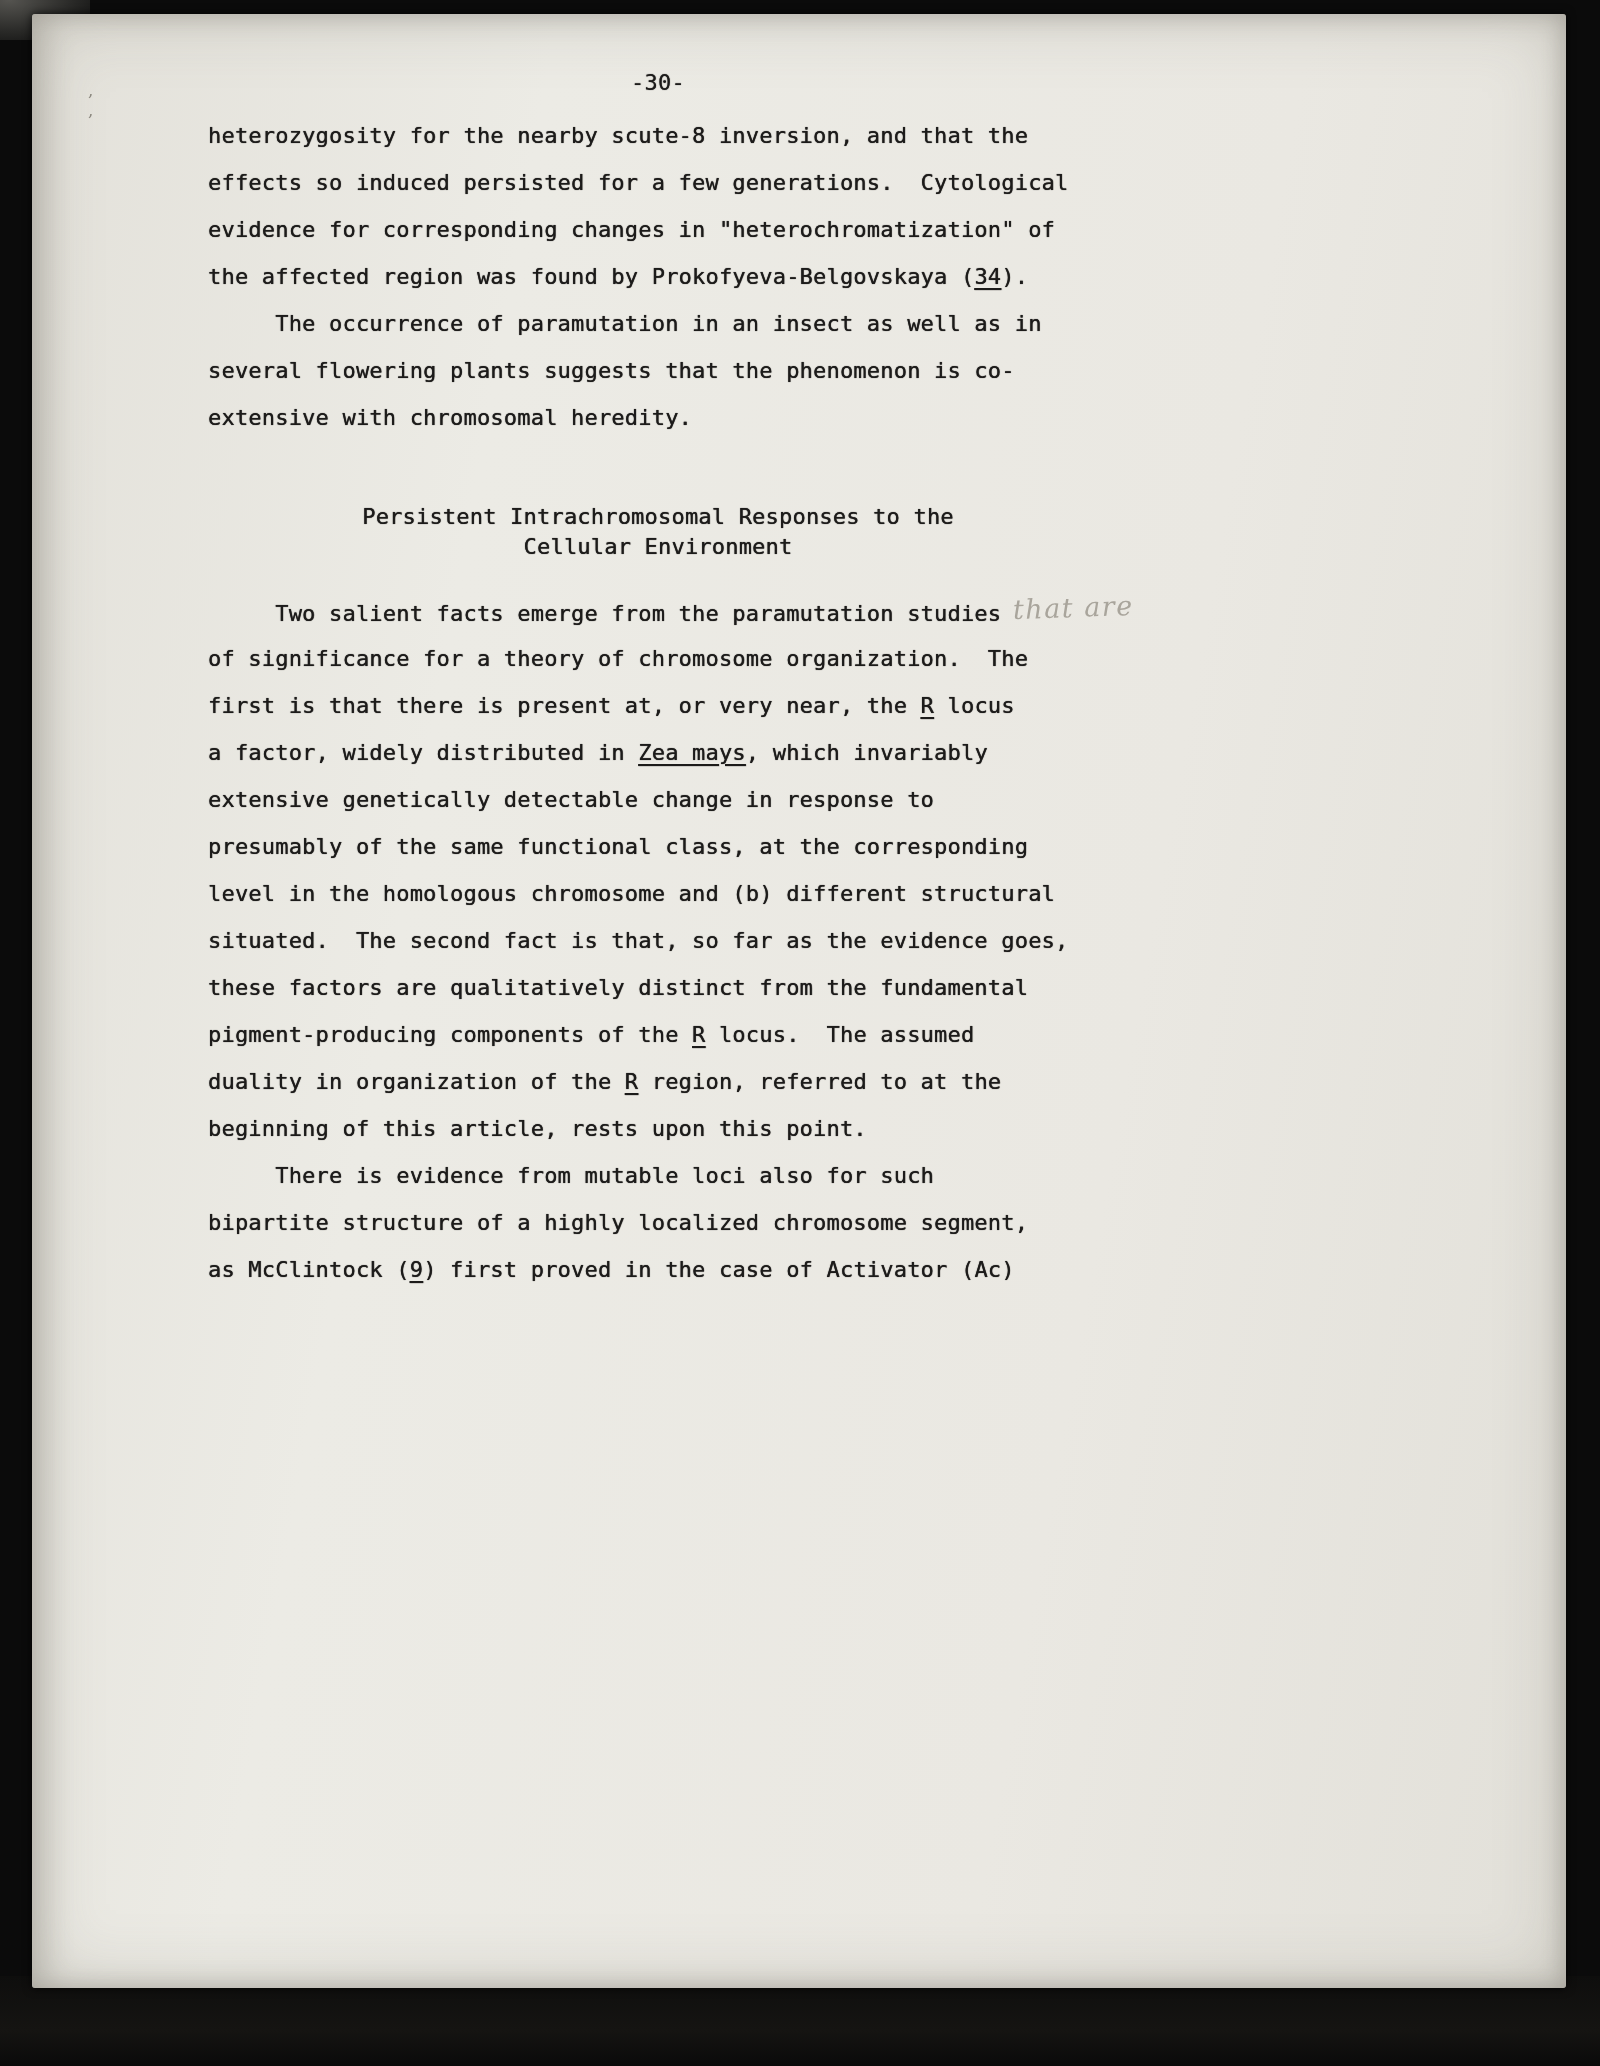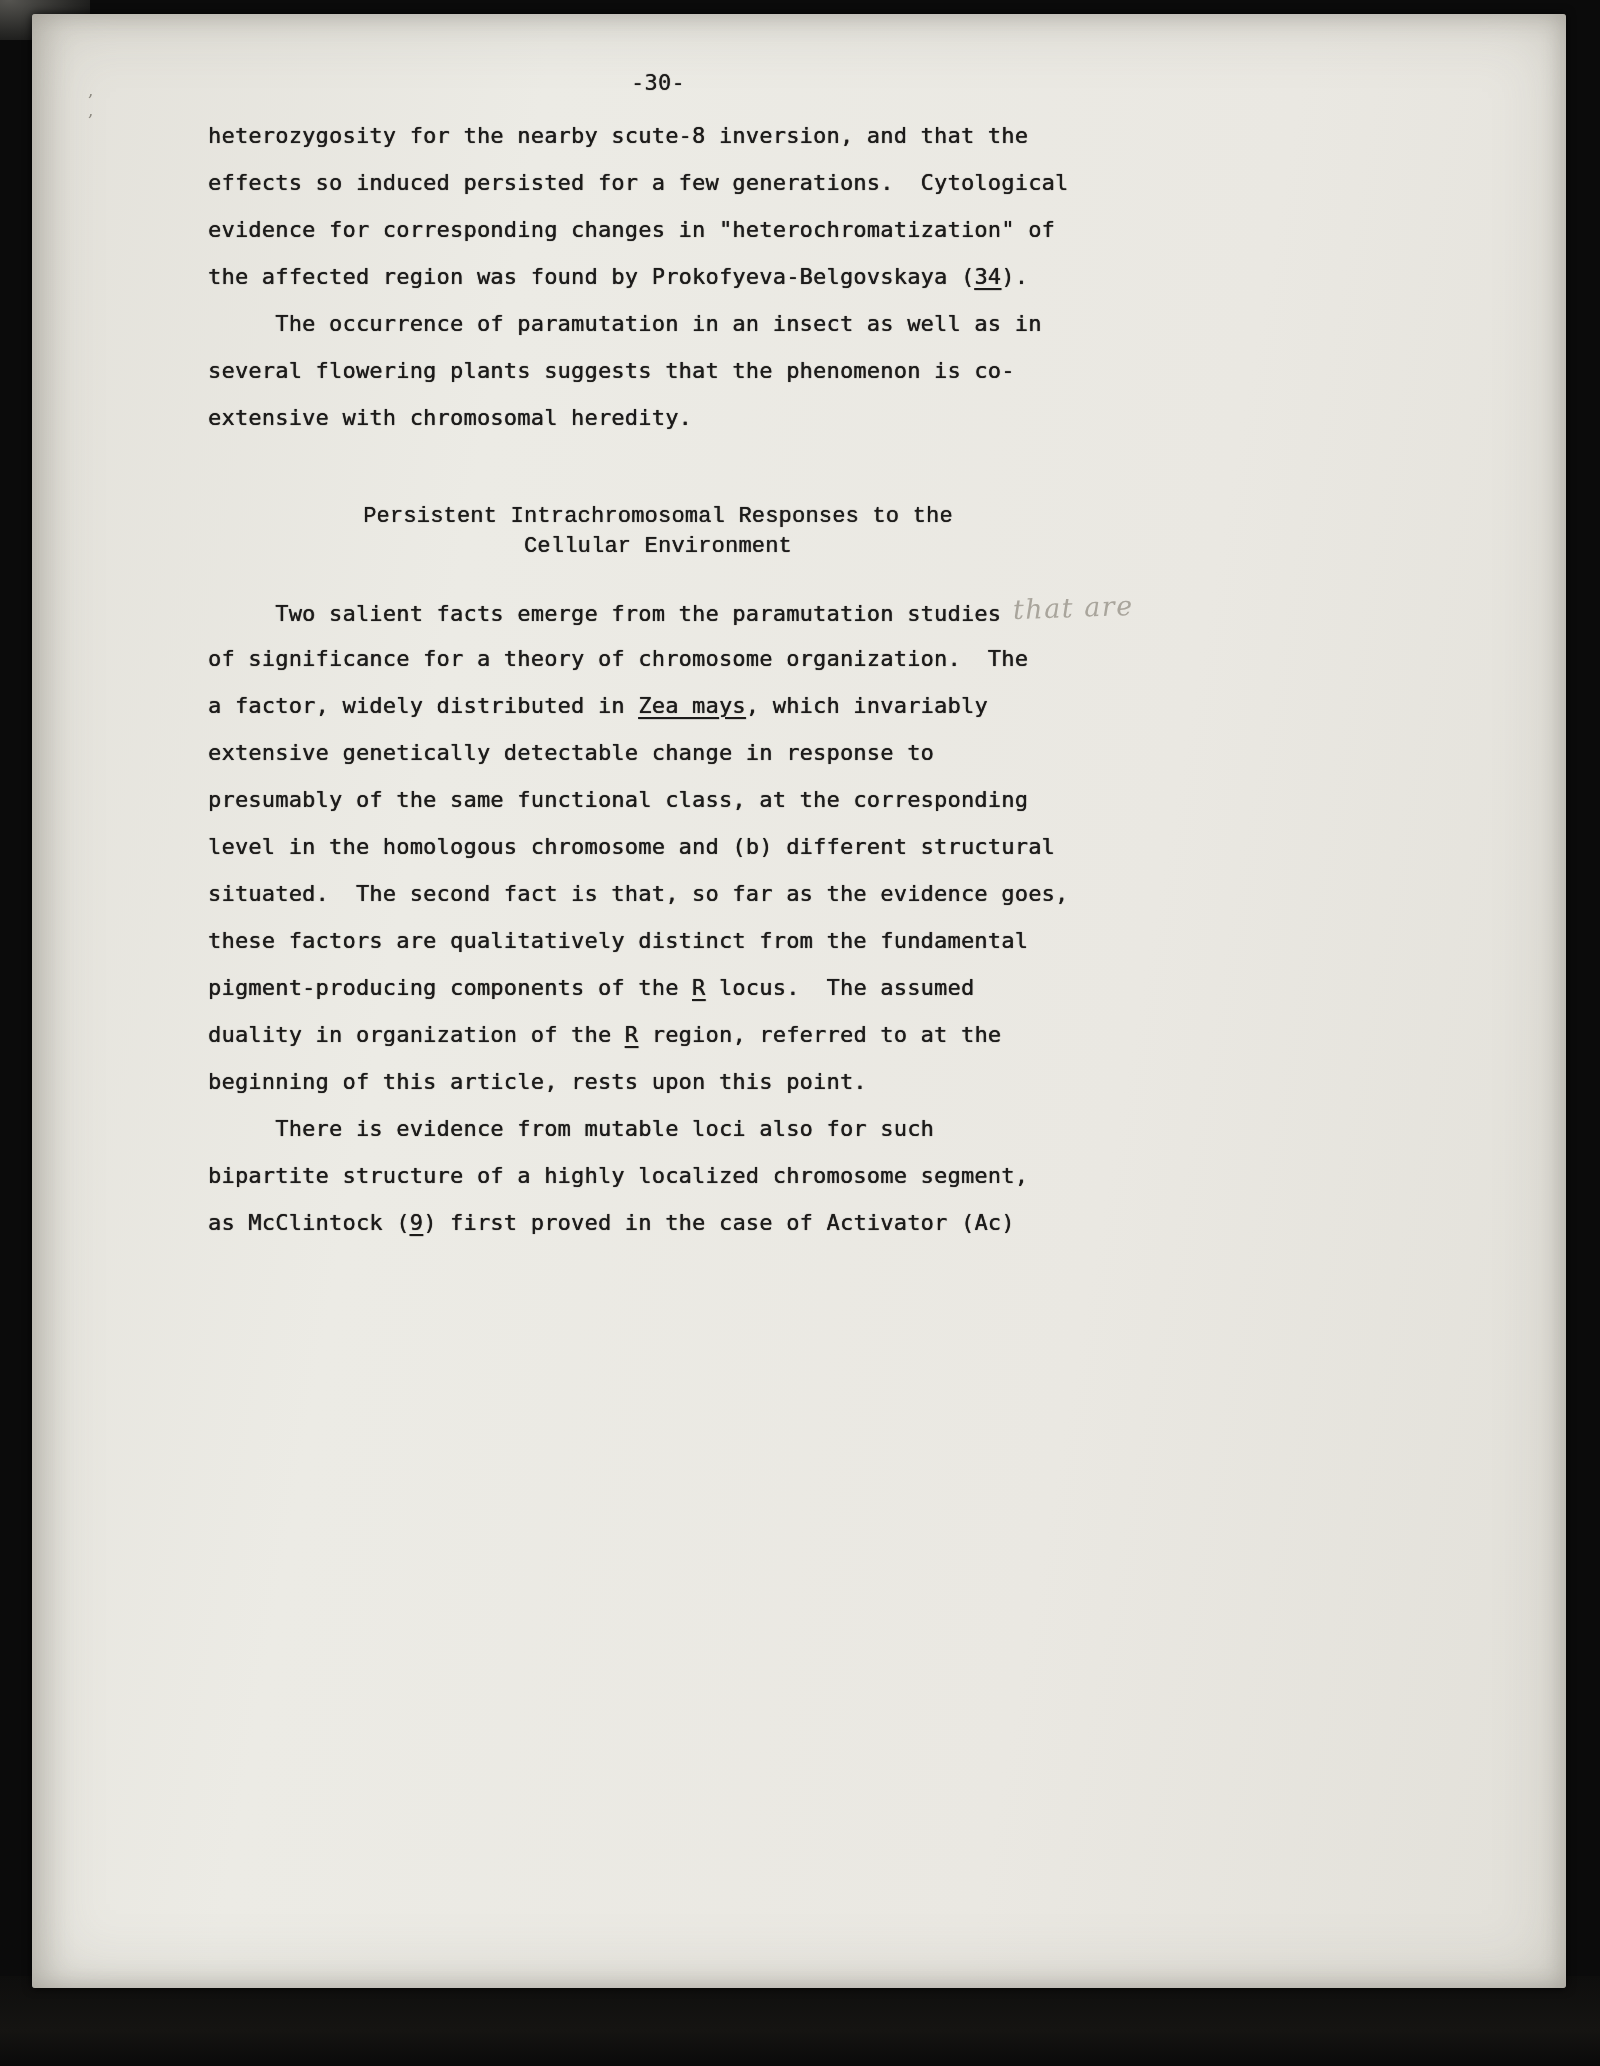--- a/index.html
+++ b/index.html
@@ -48,21 +48,20 @@
     height:47px;line-height:47px;white-space:pre;
     text-shadow:0 0 1px rgba(30,28,26,0.85), 0.3px 0.3px 0.4px rgba(30,28,26,0.5);
   }
   .heading{
     margin:61px 0 26px 0;
     text-align:center;
   }
   .hline{
     height:30px;line-height:30px;white-space:pre;
     text-shadow:0 0 1px rgba(30,28,26,0.85), 0.3px 0.3px 0.4px rgba(30,28,26,0.5);
-    font-family:Liberation Mono, monospace;
   }
   .u{
     text-decoration:underline;
     text-underline-offset:4px;
     text-decoration-thickness:1.5px;
     margin-top:40px;
   }
   .pencil{
     display:inline-block;
     font-family:"DejaVu Serif","Liberation Serif",serif;
@@ -97,20 +96,21 @@
           <div class="line">several flowering plants suggests that the phenomenon is co-</div>
           <div class="line">extensive with chromosomal heredity.</div>
         </div>
         <div class="heading">
           <div class="hline">Persistent Intrachromosomal Responses to the</div>
           <div class="hline">Cellular Environment</div>
         </div>
         <div class="para">
           <div class="line">     Two salient facts emerge from the paramutation studies<span class="pencil">that are</span></div>
           <div class="line">of significance for a theory of chromosome organization.  The</div>
+          <div class="line">first is that there is present at, or very near, the <span class="u">R</span> locus</div>
           <div class="line">a factor, widely distributed in <span class="u">Zea mays</span>, which invariably</div>
           <div class="line">extensive genetically detectable change in response to</div>
           <div class="line">presumably of the same functional class, at the corresponding</div>
           <div class="line">level in the homologous chromosome and (b) different structural</div>
           <div class="line">situated.  The second fact is that, so far as the evidence goes,</div>
           <div class="line">these factors are qualitatively distinct from the fundamental</div>
           <div class="line">pigment-producing components of the <span class="u">R</span> locus.  The assumed</div>
           <div class="line">duality in organization of the <span class="u">R</span> region, referred to at the</div>
           <div class="line">beginning of this article, rests upon this point.</div>
         </div>

